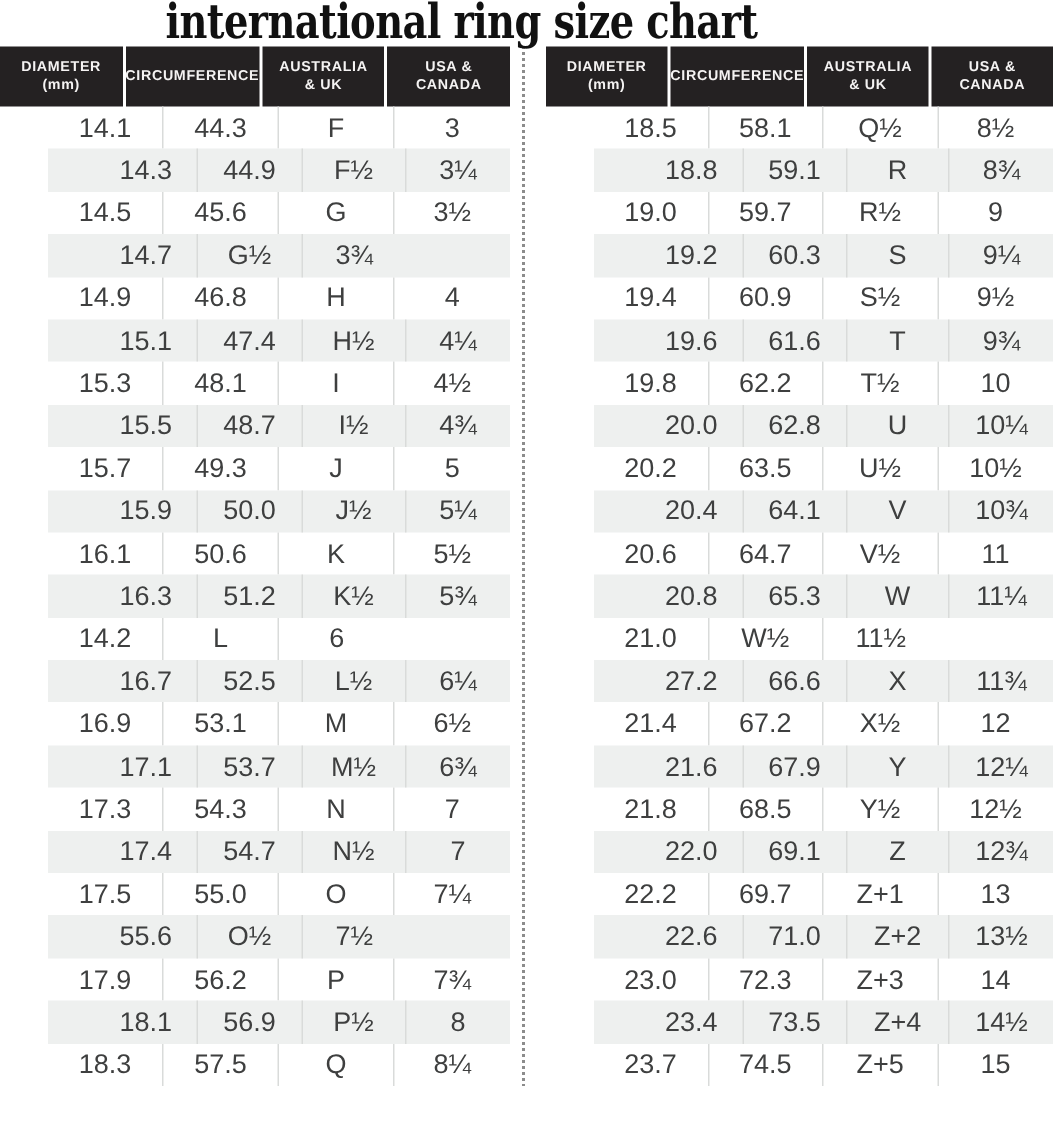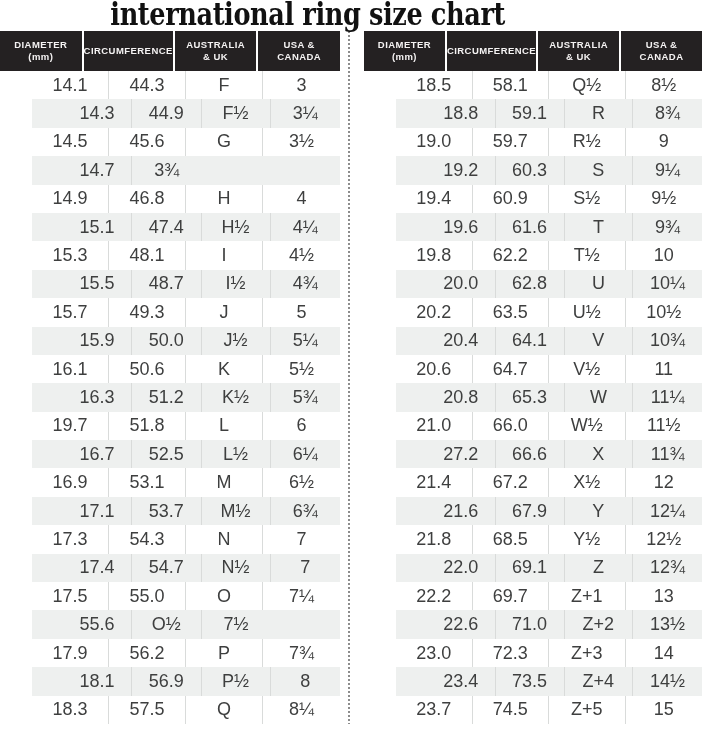--- a/index.html
+++ b/index.html
@@ -98,20 +98,21 @@
           <div class="td">3¼</div>
         </div>
         <div class="tr">
           <div class="td">14.5</div>
           <div class="td">45.6</div>
           <div class="td">G</div>
           <div class="td">3½</div>
         </div>
         <div class="tr alt">
           <div class="td">14.7</div>
+          <div class="td">G½</div>
           <div class="td">3¾</div>
         </div>
         <div class="tr">
           <div class="td">14.9</div>
           <div class="td">46.8</div>
           <div class="td">H</div>
           <div class="td">4</div>
         </div>
         <div class="tr alt">
           <div class="td">15.1</div>
@@ -149,22 +150,21 @@
           <div class="td">K</div>
           <div class="td">5½</div>
         </div>
         <div class="tr alt">
           <div class="td">16.3</div>
           <div class="td">51.2</div>
           <div class="td">K½</div>
           <div class="td">5¾</div>
         </div>
         <div class="tr">
-          <div class="td">19.7</div>
-          <div class="td">51.8</div>
+          <div class="td">14.2</div>
           <div class="td">L</div>
           <div class="td">6</div>
         </div>
         <div class="tr alt">
           <div class="td">16.7</div>
           <div class="td">52.5</div>
           <div class="td">L½</div>
           <div class="td">6¼</div>
         </div>
         <div class="tr">
@@ -311,21 +311,20 @@
           <div class="td">11</div>
         </div>
         <div class="tr alt">
           <div class="td">20.8</div>
           <div class="td">65.3</div>
           <div class="td">W</div>
           <div class="td">11¼</div>
         </div>
         <div class="tr">
           <div class="td">21.0</div>
-          <div class="td">66.0</div>
           <div class="td">W½</div>
           <div class="td">11½</div>
         </div>
         <div class="tr alt">
           <div class="td">27.2</div>
           <div class="td">66.6</div>
           <div class="td">X</div>
           <div class="td">11¾</div>
         </div>
         <div class="tr">

